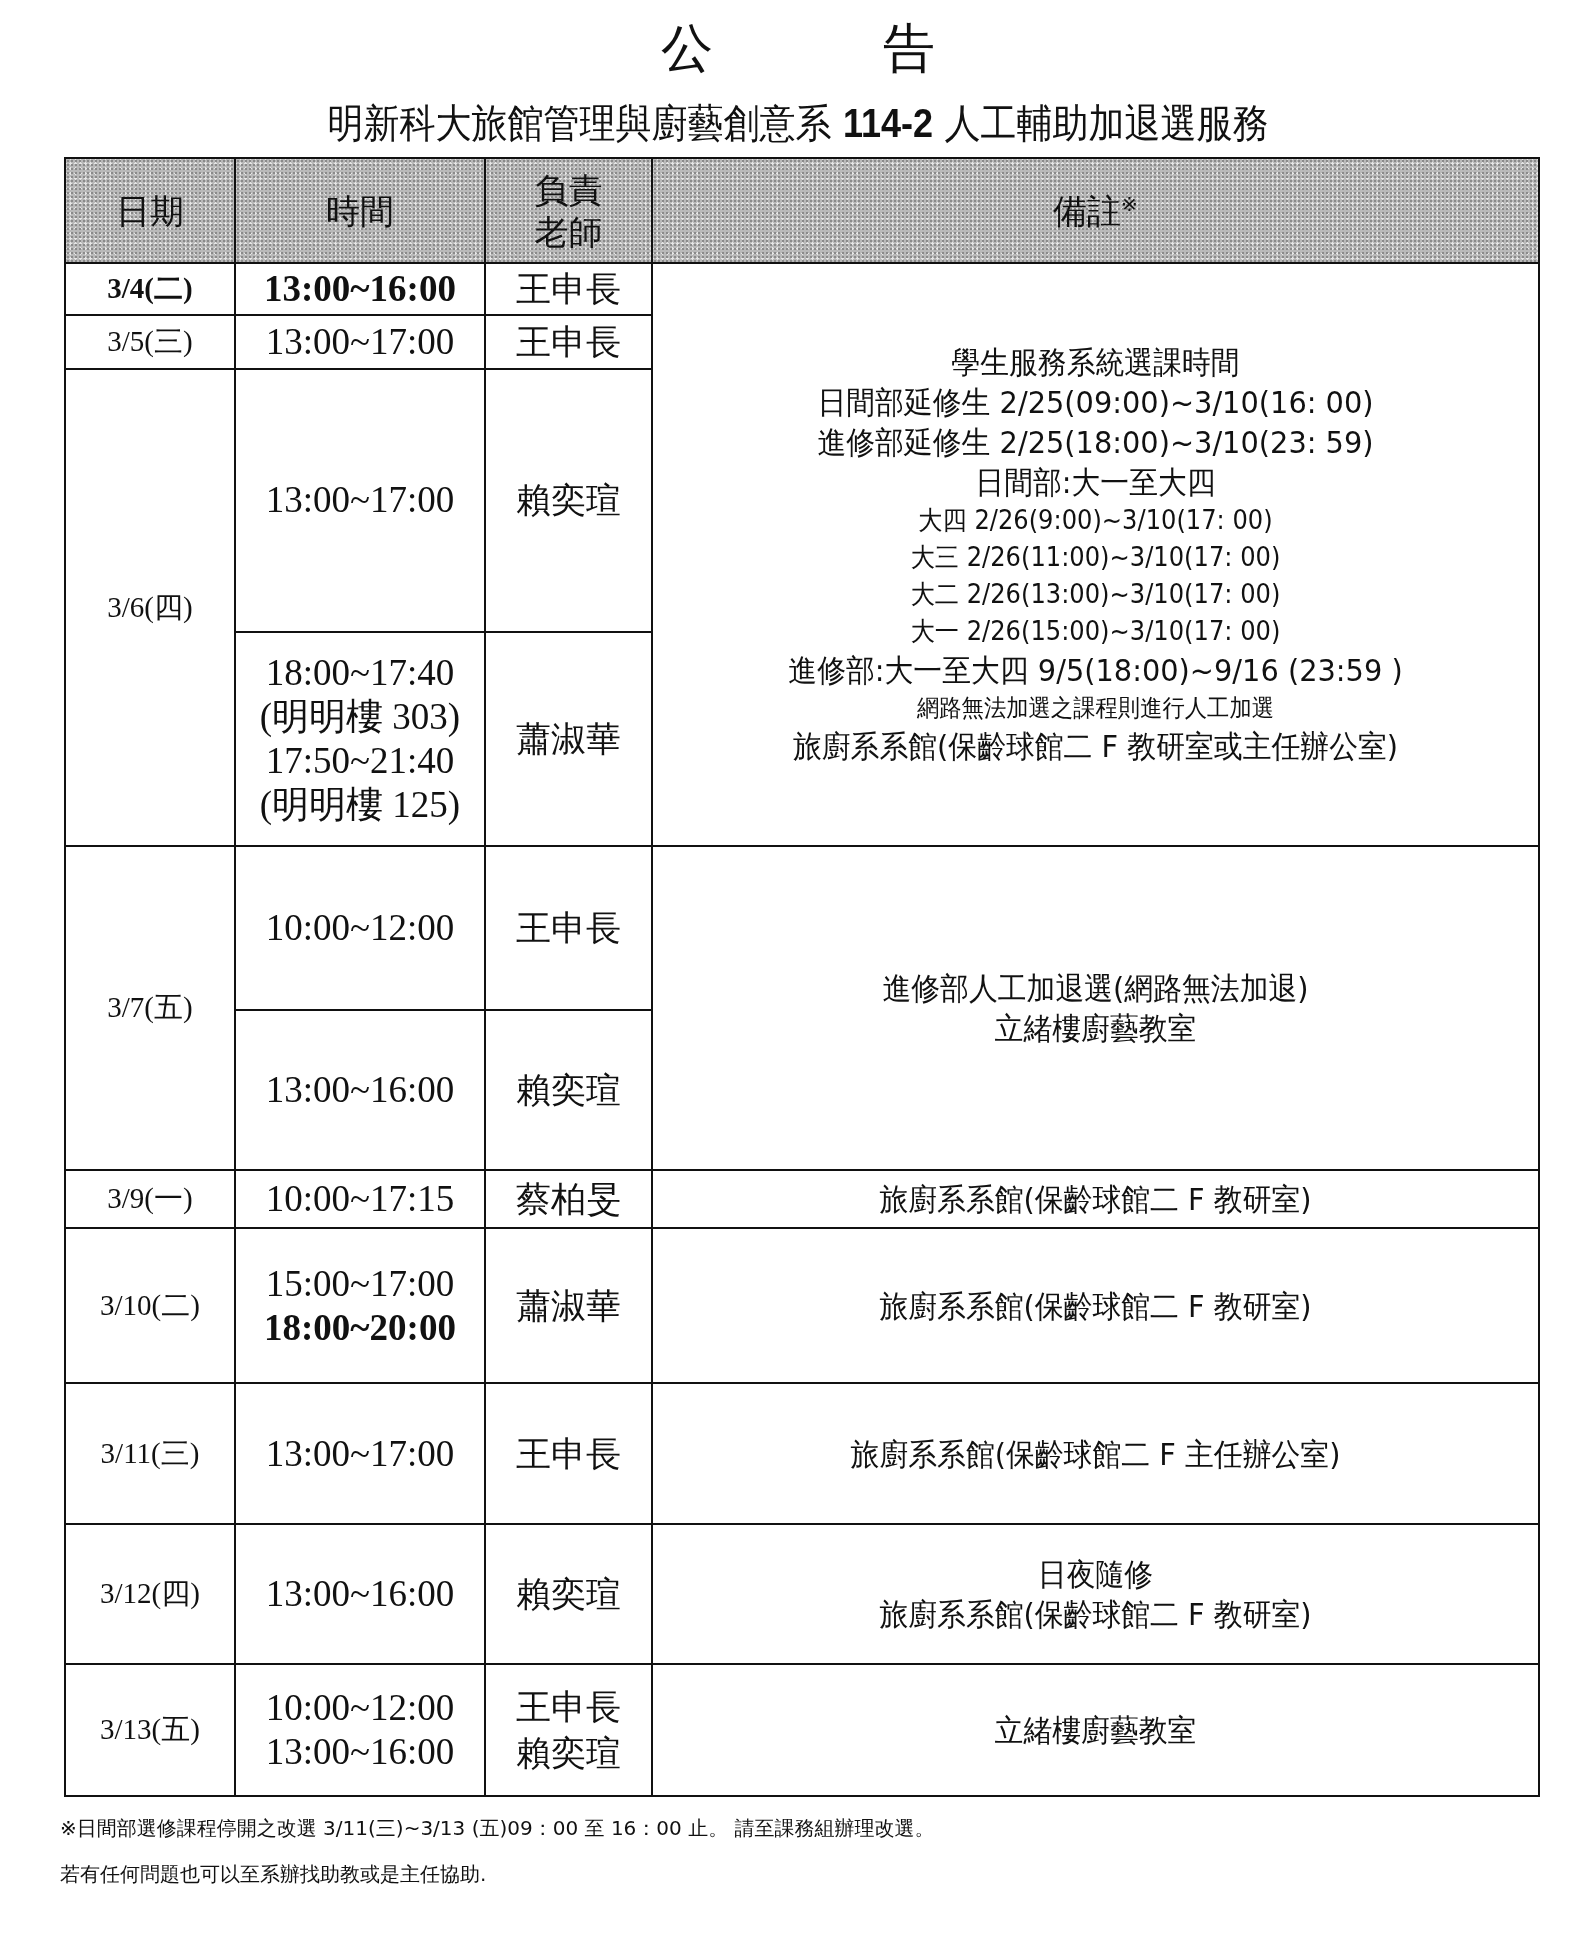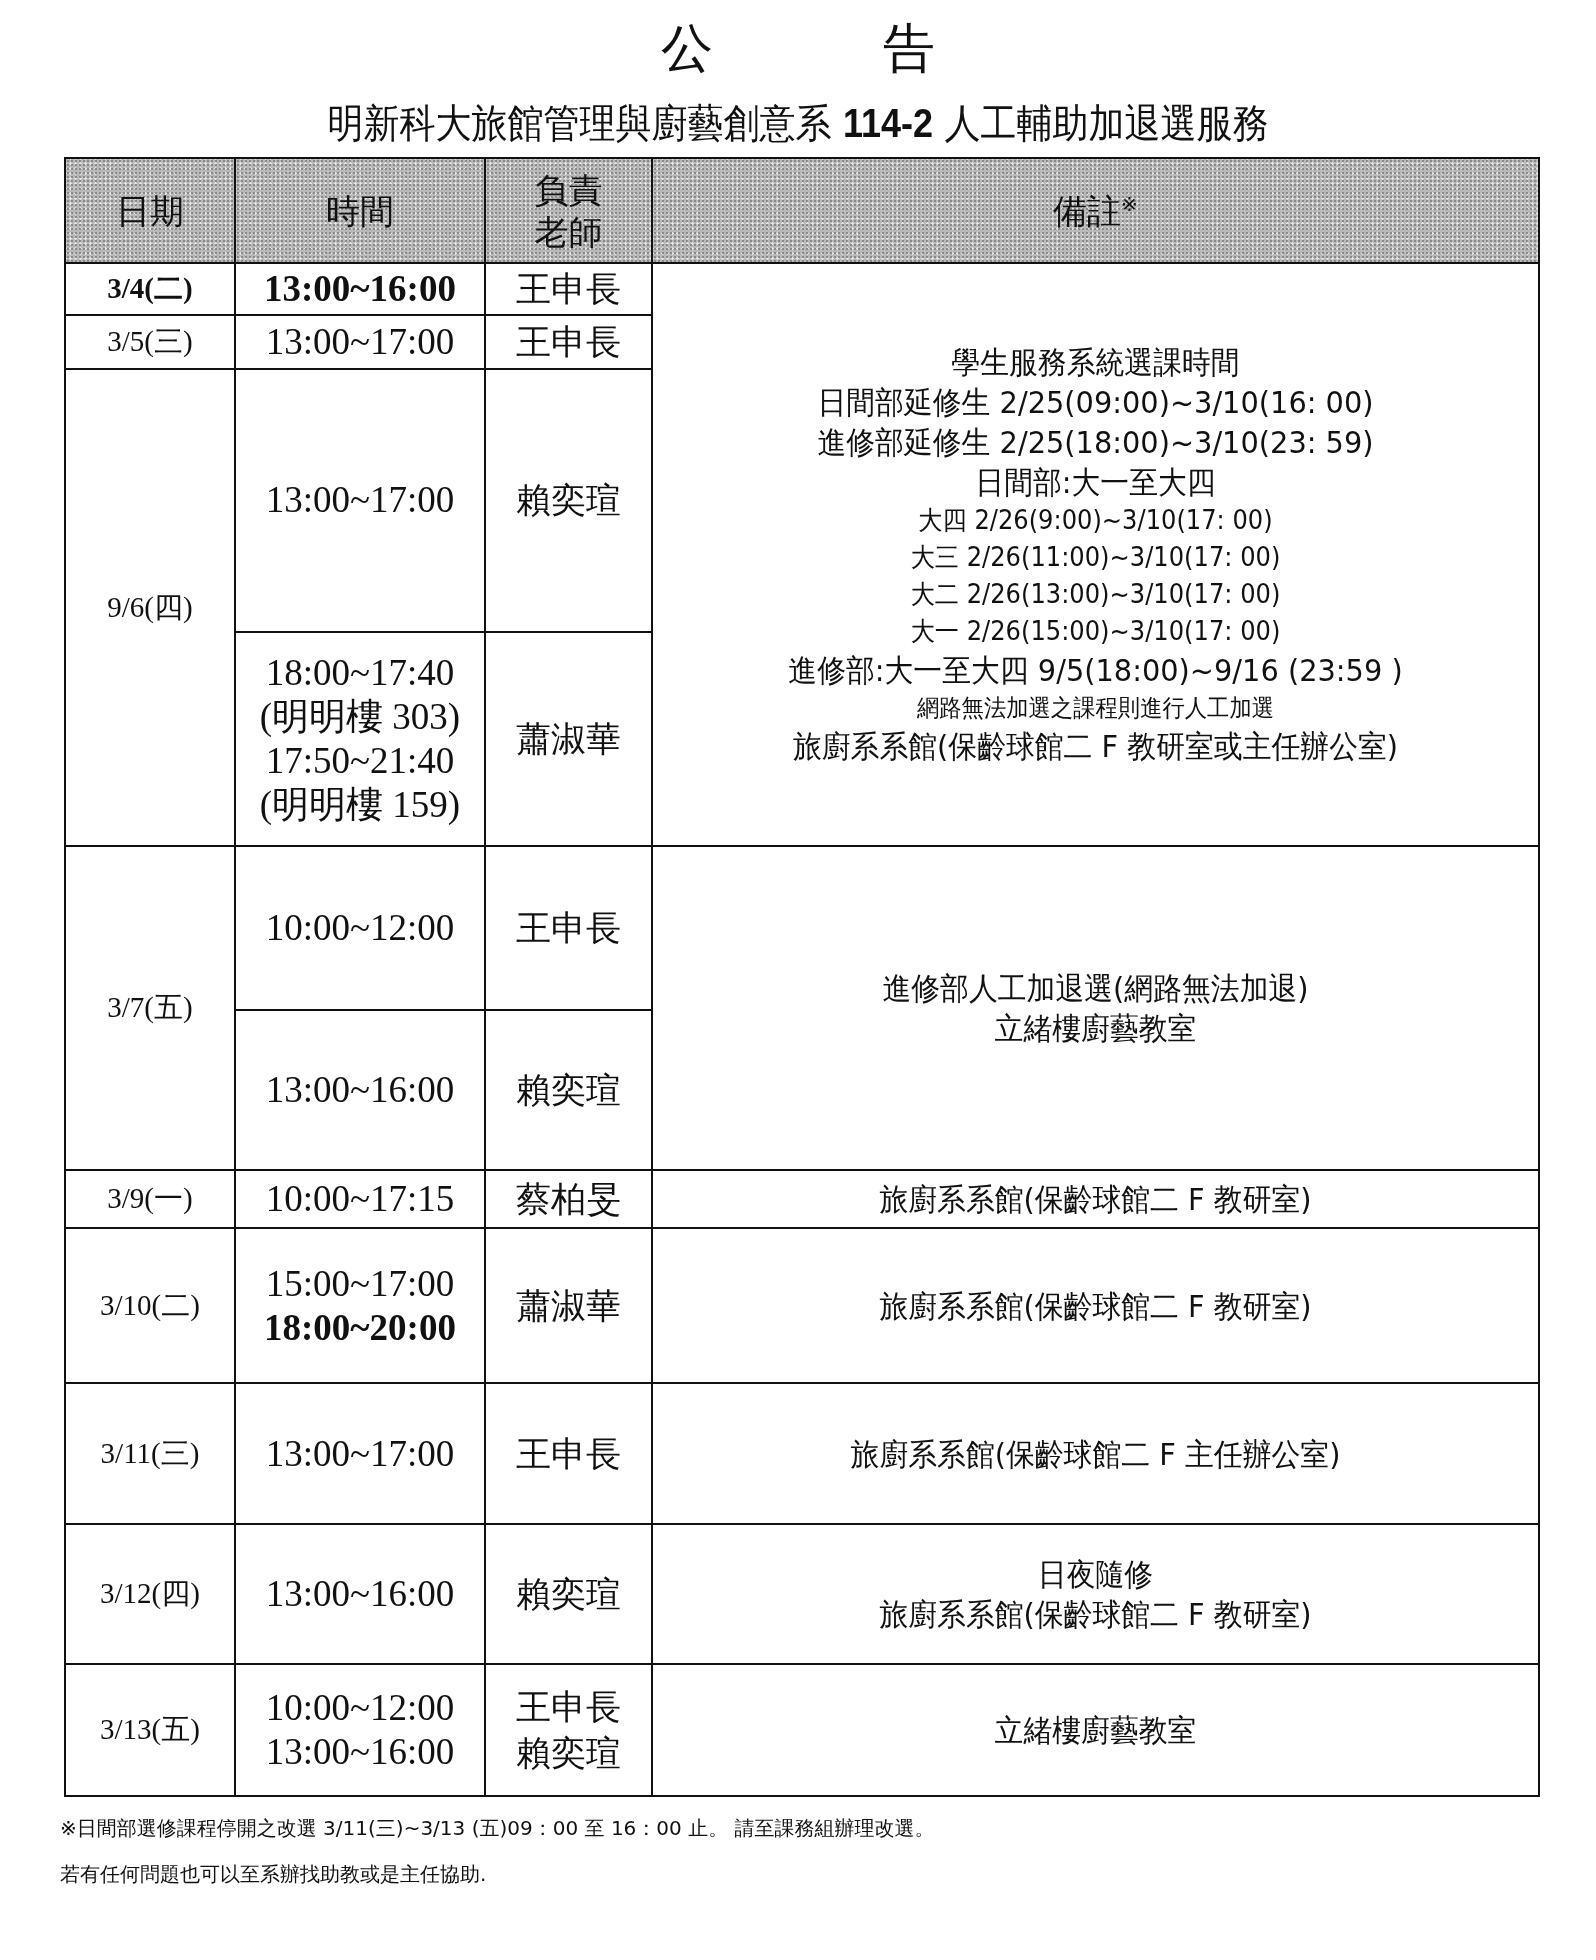--- a/index.html
+++ b/index.html
@@ -101,30 +101,30 @@
     </td>
   </tr>
 
   <tr style="height:54px">
     <td class="date">3/5(三)</td>
     <td class="time">13:00~17:00</td>
     <td class="teacher">王申長</td>
   </tr>
 
   <tr style="height:262px">
-    <td rowspan="2" class="date">9/6(四)</td>
+    <td rowspan="2" class="date">3/6(四)</td>
     <td class="time">13:00~17:00</td>
     <td class="teacher">賴奕瑄</td>
   </tr>
   <tr style="height:214px">
     <td class="time">
       <span>18:00~17:40</span><br>
       <span>(明明樓 303)</span><br>
       <span>17:50~21:40</span><br>
-      <span>(明明樓 159)</span>
+      <span>(明明樓 125)</span>
     </td>
     <td class="teacher">蕭淑華</td>
   </tr>
 
   <tr style="height:164px">
     <td rowspan="2" class="date">3/7(五)</td>
     <td class="time">10:00~12:00</td>
     <td class="teacher">王申長</td>
     <td rowspan="2">
       <div class="note">

